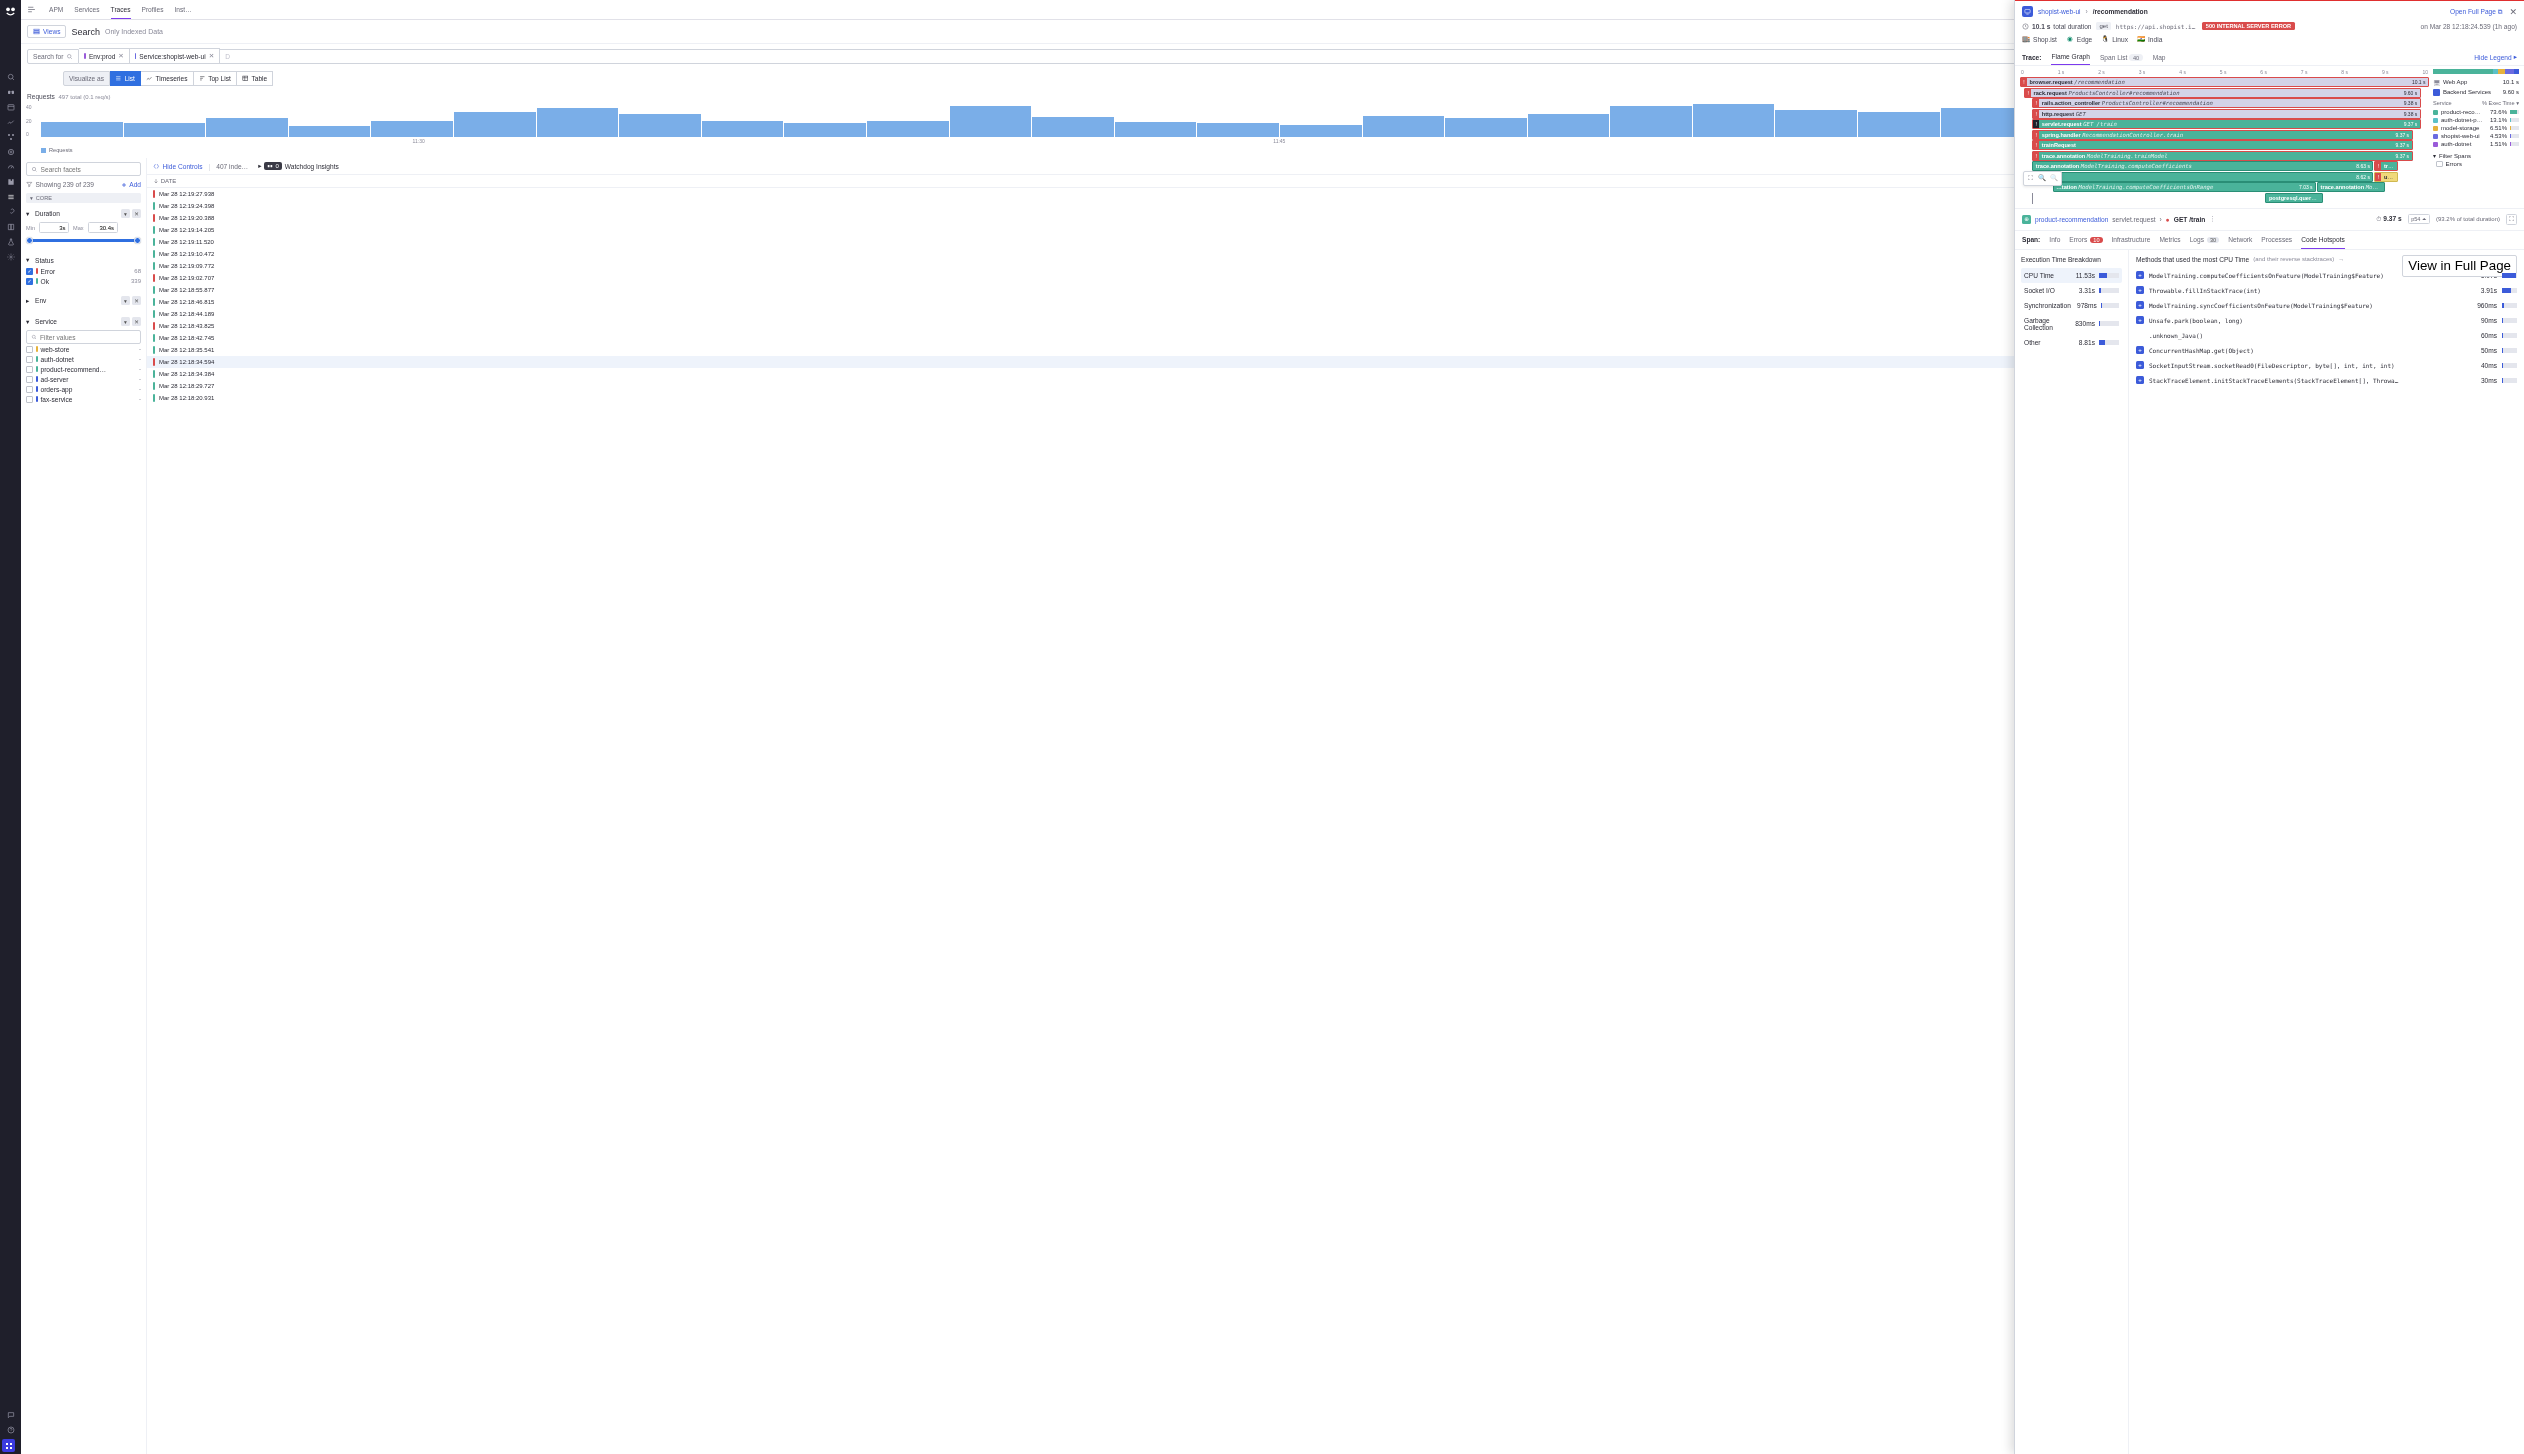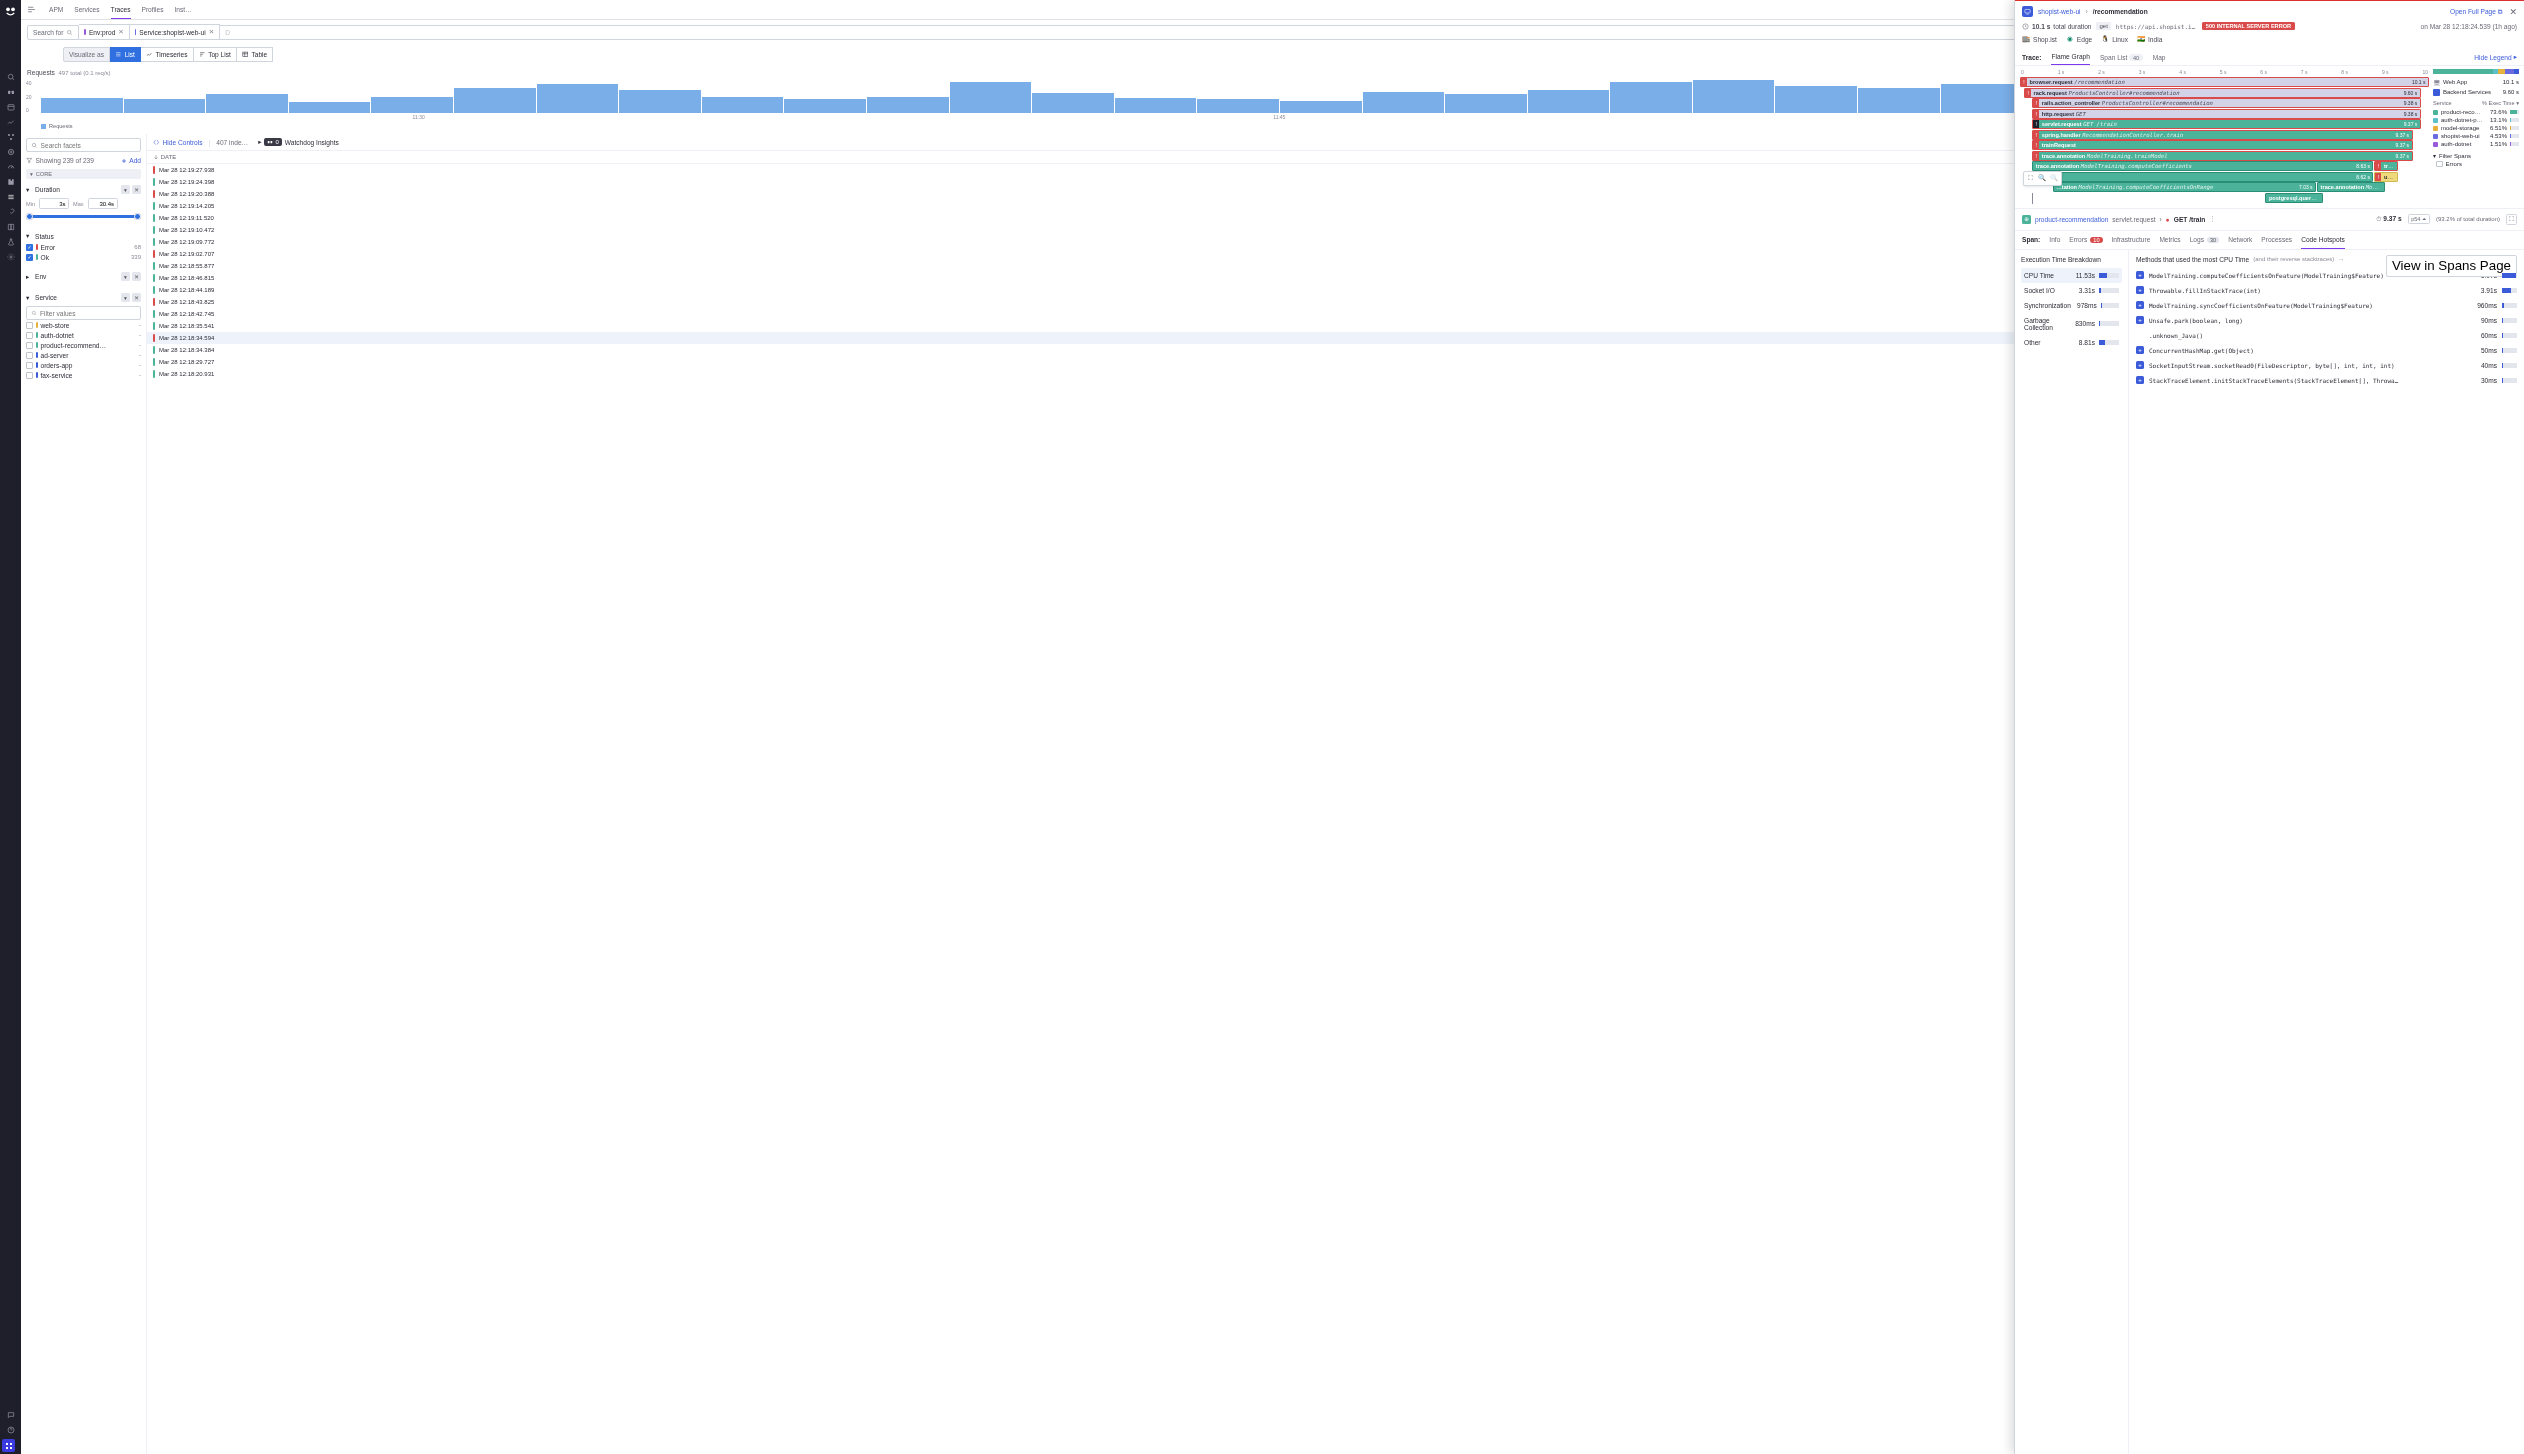--- a/index.html
+++ b/index.html
@@ -331,20 +331,39 @@
             <path d="M3 6h14M3 12h18M3 18h10"></path>
           </svg>
         </span>
       <span class="topnav-item">APM</span>
       <span class="topnav-item">Services</span>
       <span class="topnav-item active">Traces</span>
       <span class="topnav-item">Profiles</span>
       <span class="topnav-item">Inst…</span>
     </div>
 
+    <div class="searchrow">
+      <div class="views-btn">
+        <svg width="7" height="7" viewBox="0 0 24 24" fill="none" stroke="#3c5bd9" stroke-width="2">
+            <rect x="3" y="4" width="18" height="4"></rect>
+            <rect x="3" y="10" width="18" height="4"></rect>
+            <rect x="3" y="16" width="18" height="4"></rect>
+          </svg>
+        <span>Views</span>
+      </div>
+      <span class="search-label">Search</span>
+      <span class="search-sub">Only Indexed Data</span>
+      <div style="flex:1"></div>
+      <div class="save-btn">
+        <svg width="6" height="6" viewBox="0 0 24 24" fill="none" stroke="currentColor" stroke-width="2">
+            <path d="M12 4v16M4 12h16"></path>
+          </svg>
+        <span>Save</span>
+      </div>
+    </div>
 
     <div class="chipsrow">
       <div class="searchfor">
         <span>Search for</span>
         <svg viewBox="0 0 24 24" fill="none" stroke="#8a8a99" stroke-width="2">
             <circle cx="11" cy="11" r="6"></circle>
             <path d="M20 20l-4-4"></path>
           </svg>
       </div>
       <div class="chip">
@@ -1024,21 +1043,21 @@
                 </span>
               </div>
             </div>
         </div>
         <div class="hotright">
           <div class="hdr">
             <h4>Methods that used the most CPU Time</h4>
             <span>(and their reverse stacktraces)</span>
             <span class="arrow">→</span>
           </div>
-          <button class="btn">View in Spans Page</button>
+          <button class="btn">View in Full Page</button>
           <div id="mrows">
               <div class="mrow">
                 <span class="exp">+</span>
                 <span class="nm">ModelTraining.computeCoefficientsOnFeature(ModelTraining$Feature)</span>
                 <span class="v">6.07s</span>
                 <span class="bg">
                   <i style="width:95%"></i>
                 </span>
               </div>
               <div class="mrow">

